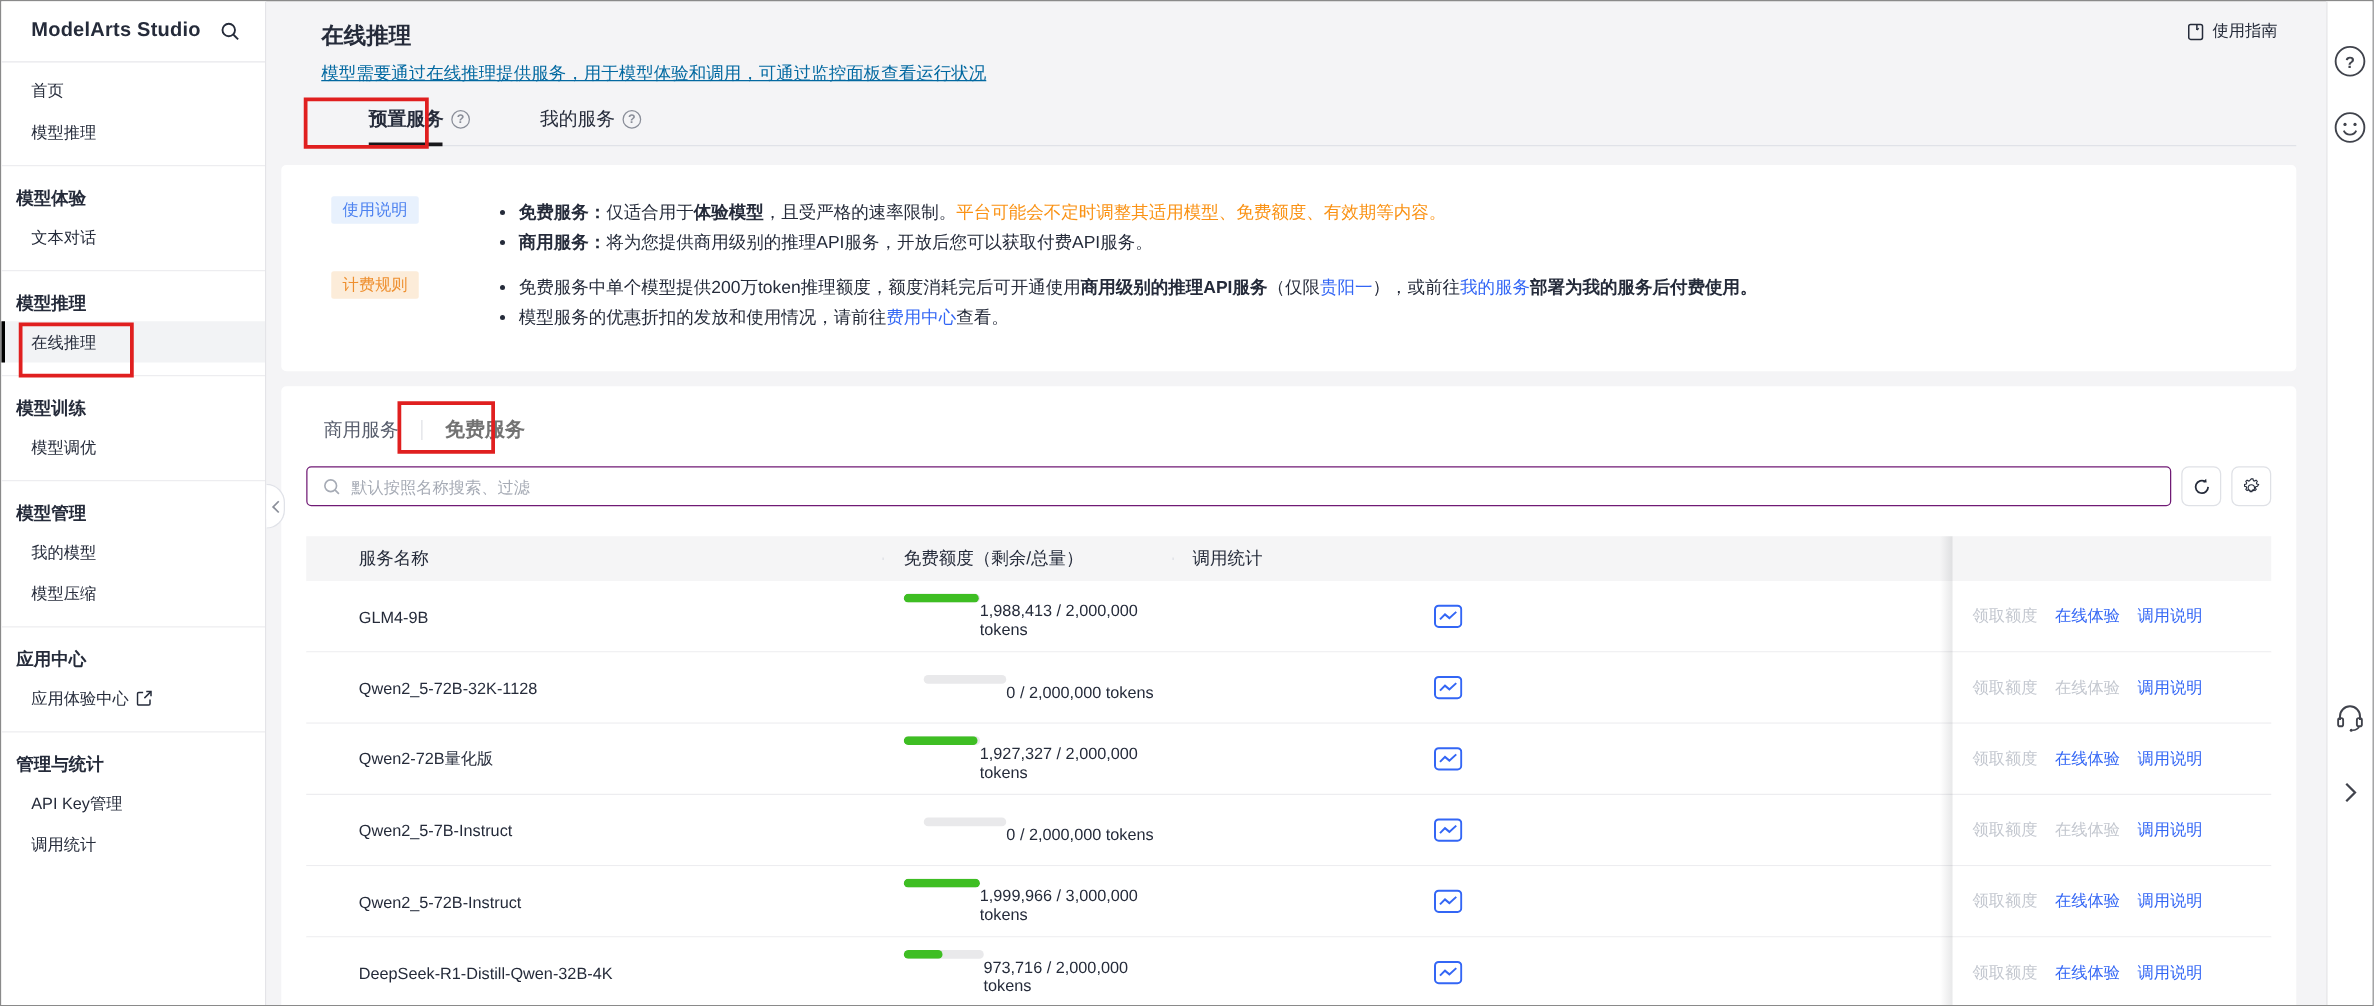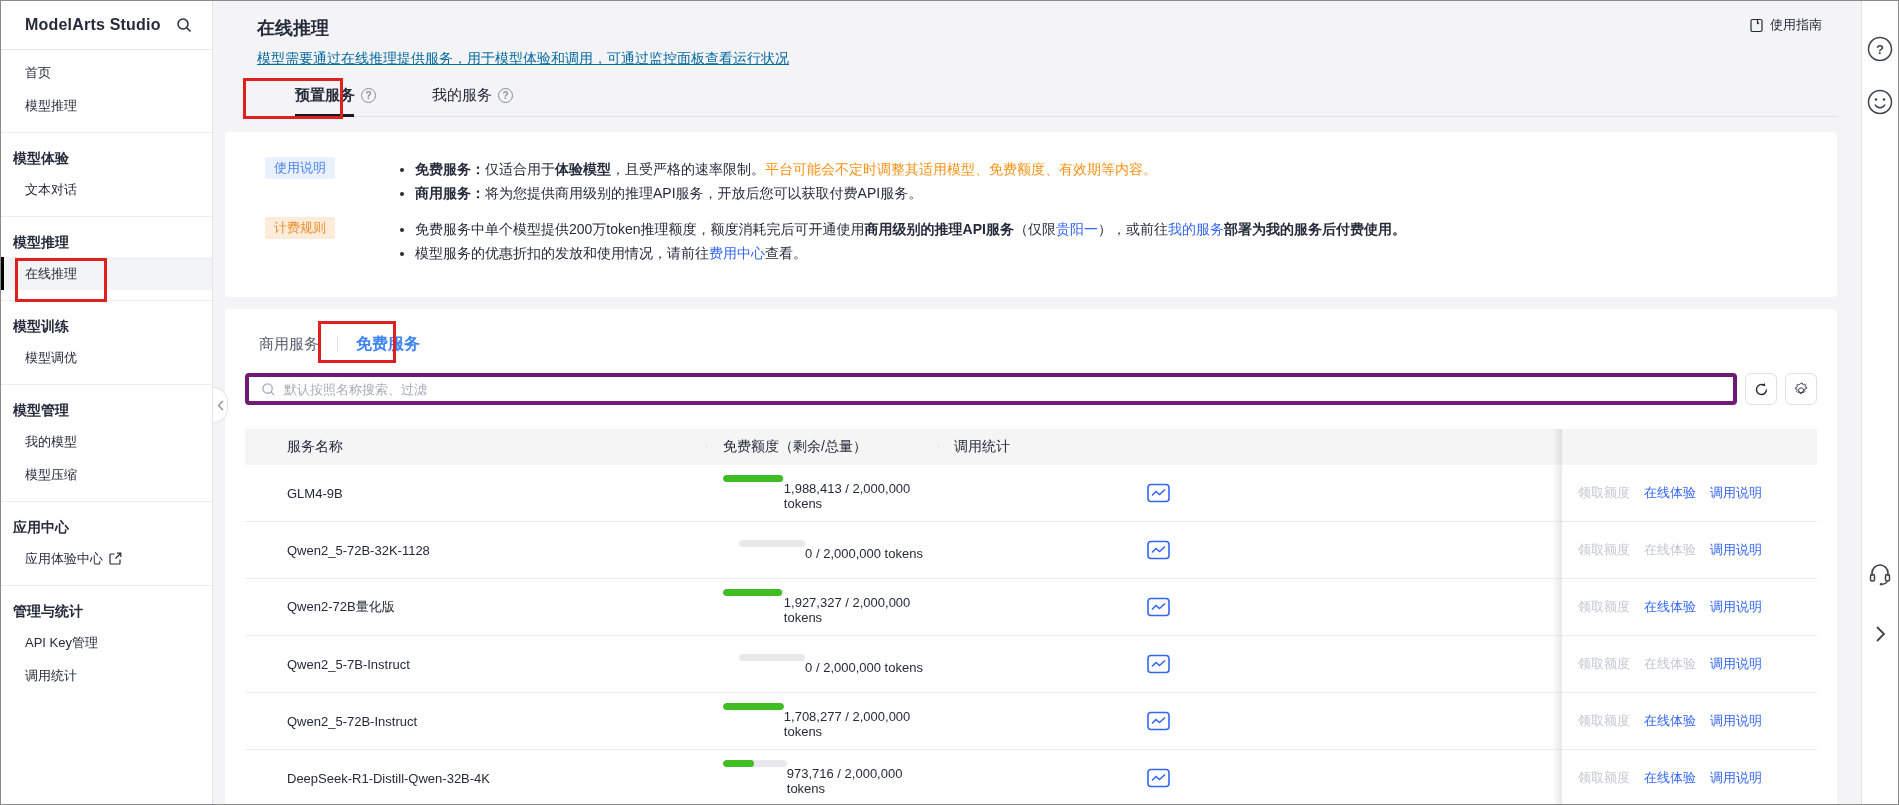--- a/index.html
+++ b/index.html
@@ -50,24 +50,24 @@
   .notice-ul { list-style:disc; padding-left:18px; }
   .notice-ul li { line-height:24px; font-size:14px; color:#252b3a;margin-left:48px; }
   .sg-b { font-weight:700; }
   .sg-o { color:#fa9214; }
   .sg-l { color:#3366f5; cursor:pointer; }
 
   
   .table-card { margin:12px 24px 0 12px; height:520px; padding:16px 20px 0 20px; }
   .svc-tabs { display:flex; align-items:center; height:38px; padding-left:14px; }
   .stab { font-size:15px; color:#575d6c; cursor:pointer; }
-  .stab.active { font-size:16px; font-weight:700; color:#3b82f6;text-align:center; }
+  .stab.active { font-size:16px; font-weight:700; color:#737373;text-align:center; }
   .stab-div { width:1px; height:16px; background:#dfe1e6; margin:0 18px; }
   .search-row { display:flex; margin-top:10px; gap:8px; align-items:center; }
-  .search-box { flex:1; height:32px; border:4px solid #701a75; border-radius:4px; background:#fff; display:flex; align-items:center; padding:0 12px; gap:8px; }
+  .search-box { flex:1; height:32px; border:1px solid #701a75; border-radius:4px; background:#fff; display:flex; align-items:center; padding:0 12px; gap:8px; }
   .search-box input { border:none; outline:none; flex:1; font-size:13px; color:#252b3a; font-family:"Liberation Sans",sans-serif; background:transparent; }
   .search-box input::placeholder { color:#a6abb5; }
   .tool-btn { width:32px; height:32px; border:1px solid #dfe1e6; border-radius:6px; background:#fff; display:flex; align-items:center; justify-content:center; cursor:pointer; color:#252b3a; }
 
   .tbl { margin-top:24px; position:relative; }
   .thead, .trow { display:grid; grid-template-columns:462px 232px 625px 255px; }
   .thead { background:#f5f5f6; height:36px; align-items:center; font-size:14px; color:#252b3a; }
   .th1 { padding-left:42px; }
   .th2 { padding-left:16px; }
   .th3 { padding-left:15px; }
@@ -355,21 +355,21 @@
       <a class="op op2">调用说明</a>
     </div>
   </div>
 
   <div class="trow">
     <div class="c-name">Qwen2_5-72B-Instruct</div>
     <div class="c-quota">
       <div class="qbar">
                   <div class="qfill" style="width: 100%;"></div>
                 </div>
-      <div class="qtext">1,708,277 / 2,000,000 tokens</div>
+      <div class="qtext">1,999,966 / 3,000,000 tokens</div>
     </div>
     <div class="c-stats">
       <span class="stat-ic">
         <svg width="23" height="20" viewBox="0 0 23 20">
                     <rect x="1" y="1.5" width="21" height="17" rx="3" fill="none" stroke="#3366f5" stroke-width="1.6"></rect>
                     <polyline points="5,12.5 9,8.5 12.5,11.5 18,6.5" fill="none" stroke="#3366f5" stroke-width="1.6"></polyline>
                   </svg>
       </span>
     </div>
     <div class="c-ops">

